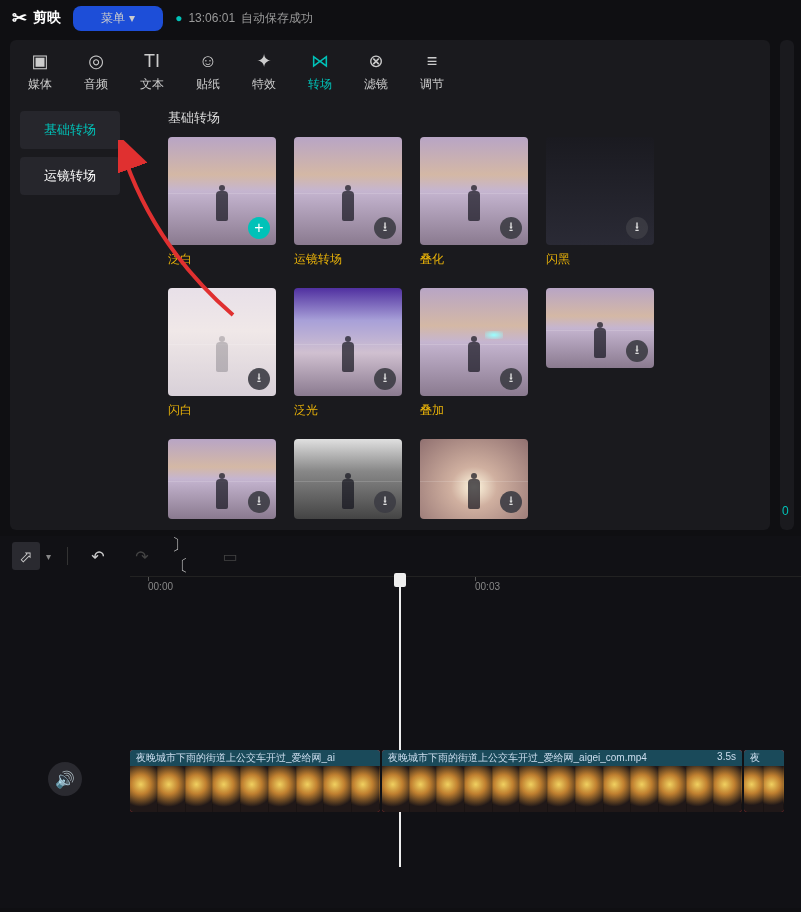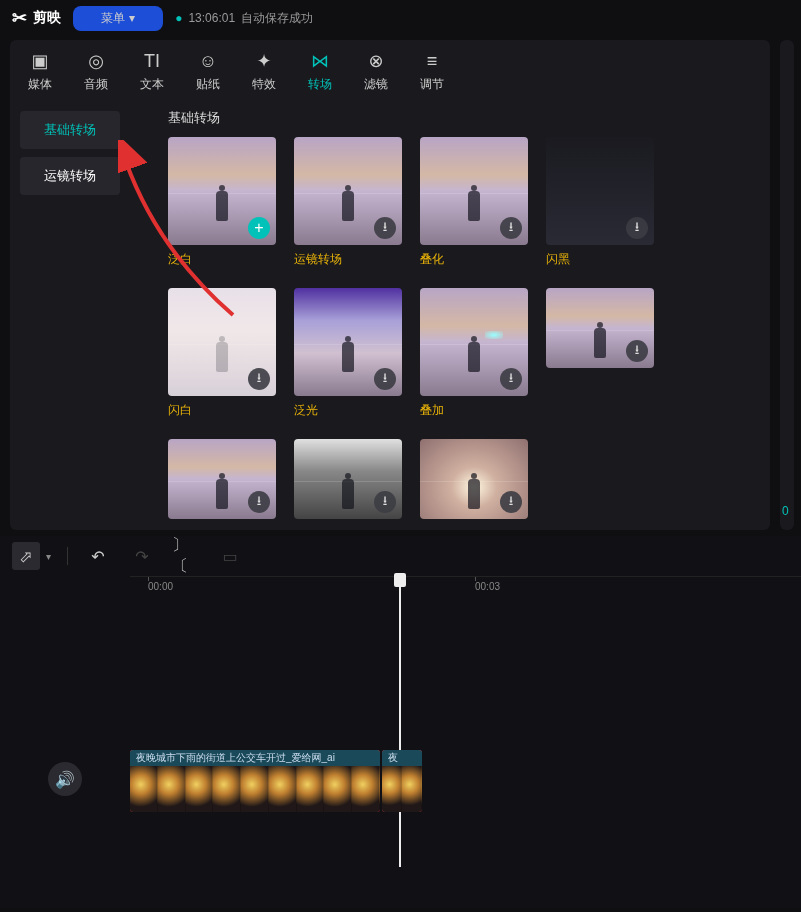--- a/index.html
+++ b/index.html
@@ -553,20 +553,41 @@
             <div class="frame"></div>
             <div class="frame"></div>
             <div class="frame"></div>
             <div class="frame"></div>
             <div class="frame"></div>
             <div class="frame"></div>
             <div class="frame"></div>
           </div>
         <div class="clip-arrow"></div>
       </div>
+      <div class="clip" style="width:360px">
+        <div class="clip-header">
+          <span>夜晚城市下雨的街道上公交车开过_爱给网_aigei_com.mp4</span>
+          <span>3.5s</span>
+        </div>
+        <div class="clip-frames">
+            <div class="frame"></div>
+            <div class="frame"></div>
+            <div class="frame"></div>
+            <div class="frame"></div>
+            <div class="frame"></div>
+            <div class="frame"></div>
+            <div class="frame"></div>
+            <div class="frame"></div>
+            <div class="frame"></div>
+            <div class="frame"></div>
+            <div class="frame"></div>
+            <div class="frame"></div>
+            <div class="frame"></div>
+          </div>
+      </div>
       <div class="clip" style="width:40px">
         <div class="clip-header">
             <span>夜</span>
           </div>
         <div class="clip-frames">
             <div class="frame"></div>
             <div class="frame"></div>
           </div>
       </div>
     </div>

